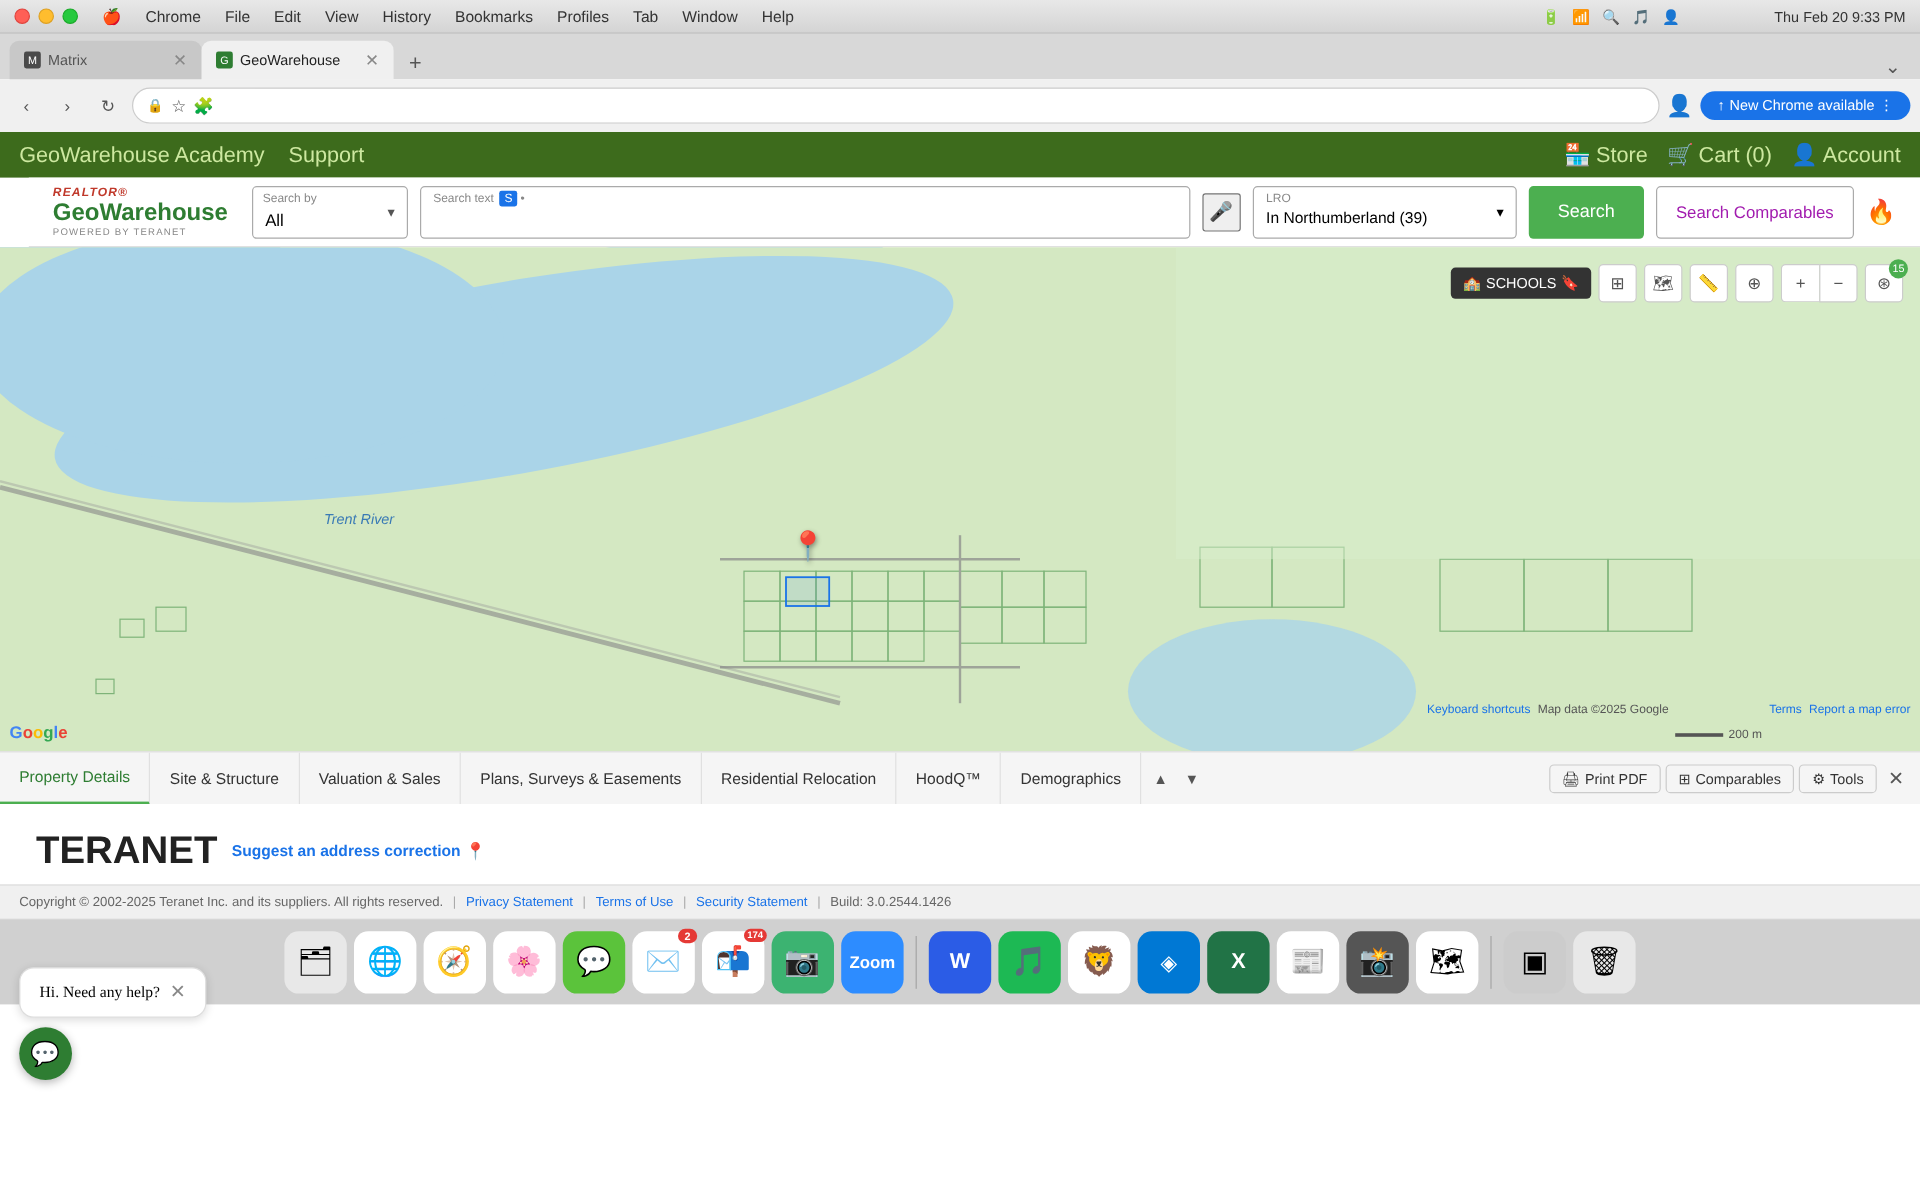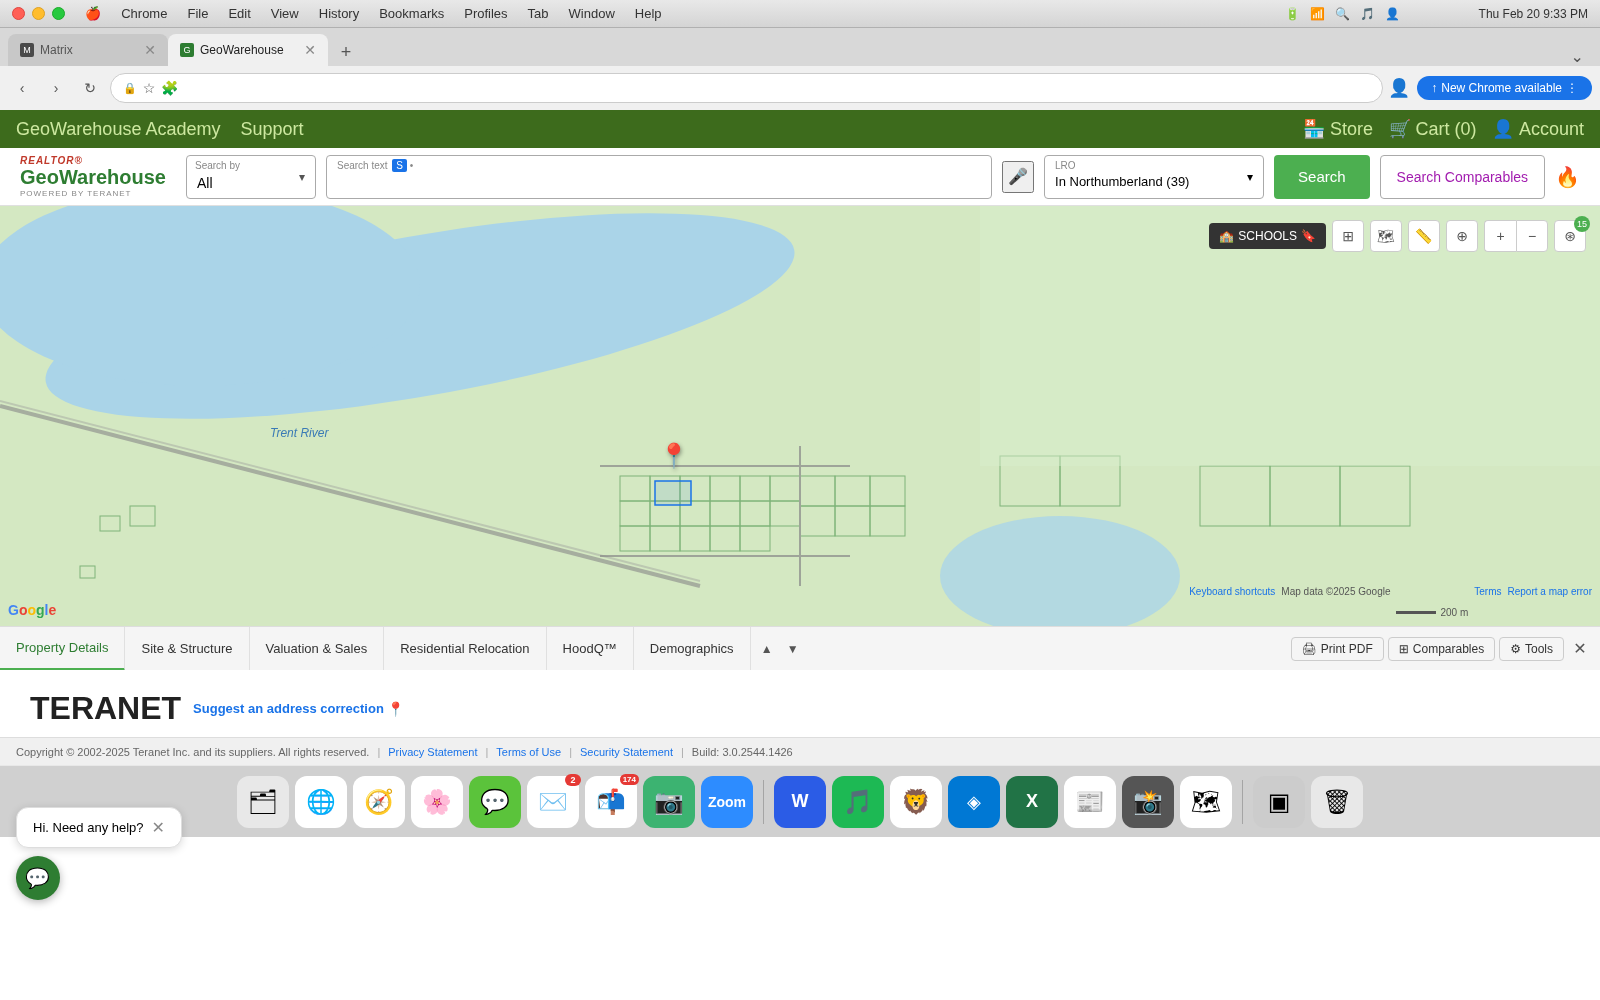--- a/index.html
+++ b/index.html
@@ -113,20 +113,21 @@
 
     
     .search-bar {
       height: 58px;
       background: white;
       display: flex;
       align-items: center;
       padding: 16px 20px;
       gap: 10px;
       border-bottom: 1px solid #e0e0e0;
+      margin-left: 24px;
     }
     .logo-area { display: flex; align-items: center; margin-right: 10px; }
     .search-by-box {
       display: flex; align-items: center;
       border: 1px solid #aaa;
       border-radius: 4px;
       padding: 4px 10px;
       height: 44px;
       position: relative;
       min-width: 130px;
@@ -366,20 +367,21 @@
       background: white;
       border: 1px solid #ddd;
       border-radius: 12px;
       padding: 10px 16px;
       font-size: 13px;
       box-shadow: 0 2px 8px rgba(0,0,0,0.15);
       display: flex;
       align-items: center;
       gap: 8px;
       margin-bottom: 8px;
+      font-family: Liberation Serif, serif;
     }
     .chat-close { cursor: pointer; color: #888; font-size: 16px; }
     .chat-btn {
       width: 44px; height: 44px;
       background: #2e7d32;
       border-radius: 50%;
       display: flex; align-items: center; justify-content: center;
       cursor: pointer;
       font-size: 20px;
       color: white;
@@ -686,20 +688,21 @@
       <a>Terms</a>
       <a>Report a map error</a>
     </div>
   </div>
 </div>
 
 <div class="bottom-tabs">
   <div class="bottom-tab active">Property Details</div>
   <div class="bottom-tab">Site &amp; Structure</div>
   <div class="bottom-tab">Valuation &amp; Sales</div>
+  <div class="bottom-tab">Plans, Surveys &amp; Easements</div>
   <div class="bottom-tab">Residential Relocation</div>
   <div class="bottom-tab">HoodQ™</div>
   <div class="bottom-tab">Demographics</div>
   <div class="tab-chevrons" style="margin-left:4px;">
     <div class="chevron-btn">▲</div>
     <div class="chevron-btn">▼</div>
   </div>
   <div class="bottom-tabs-right">
     <button class="tab-action-btn">
       <span>🖨</span>

